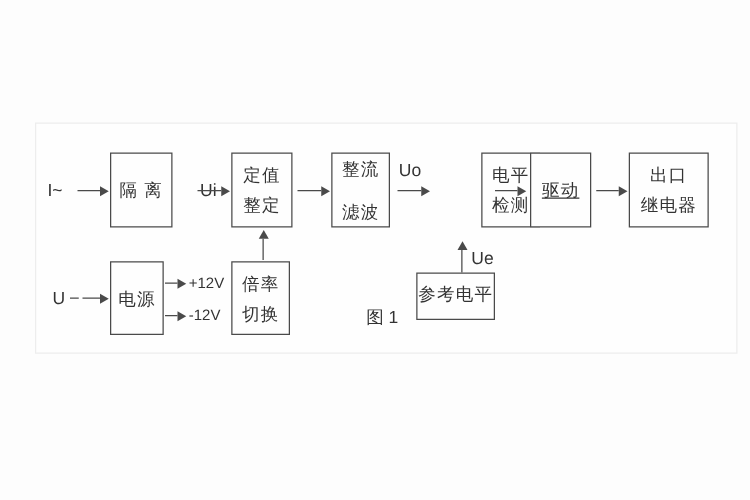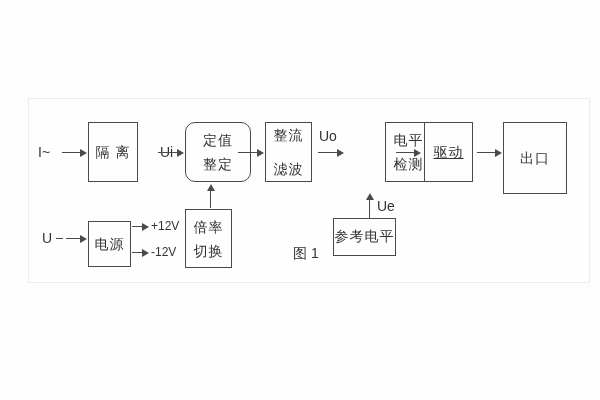--- a/index.html
+++ b/index.html
@@ -81,44 +81,45 @@
 <body>
 
 <div id="canvas">
 
   <div class="panel"></div>
 
   <div class="box" style="left:88px; top:122px; width:50px; height:60px;">
     <span>隔 离</span>
   </div>
 
-  <div class="box" style="left:185px; top:122px; width:66px; height:60px;border-radius:10px;">
+  <div class="box" style="left:185px; top:122px; width:49px; height:60px;">
     <span>定值</span>
     <span>整定</span>
   </div>
 
   <div class="box" style="left:265px; top:122px; width:47px; height:60px;justify-content:space-between;">
     <span>整流</span>
     <span>滤波</span>
   </div>
 
   <div class="box" style="left:345px; top:122px; width:47px; height:60px;margin-left:40px;">
     <span>电平</span>
     <span>检测</span>
   </div>
 
   <div class="box" style="left:424px; top:122px; width:49px; height:60px;text-decoration:underline;">
     <span>驱动</span>
   </div>
 
-  <div class="box" style="left:503px; top:122px; width:64px; height:72px;">
+  <div class="box" style="left:503px; top:122px; width:64px; height:60px;">
     <span>出口</span>
+    <span>继电器</span>
   </div>
 
-  <div class="box" style="left:88px; top:209px; width:43px; height:46px;margin-top:12px;">
+  <div class="box" style="left:88px; top:209px; width:43px; height:59px;">
     <span>电源</span>
   </div>
 
   <div class="box" style="left:185px; top:209px; width:47px; height:59px;">
     <span>倍率</span>
     <span>切换</span>
   </div>
 
   <div class="box" style="left:333px; top:218px; width:63px; height:38px;font-family:Liberation Mono, monospace;">
     <span>参考电平</span>

